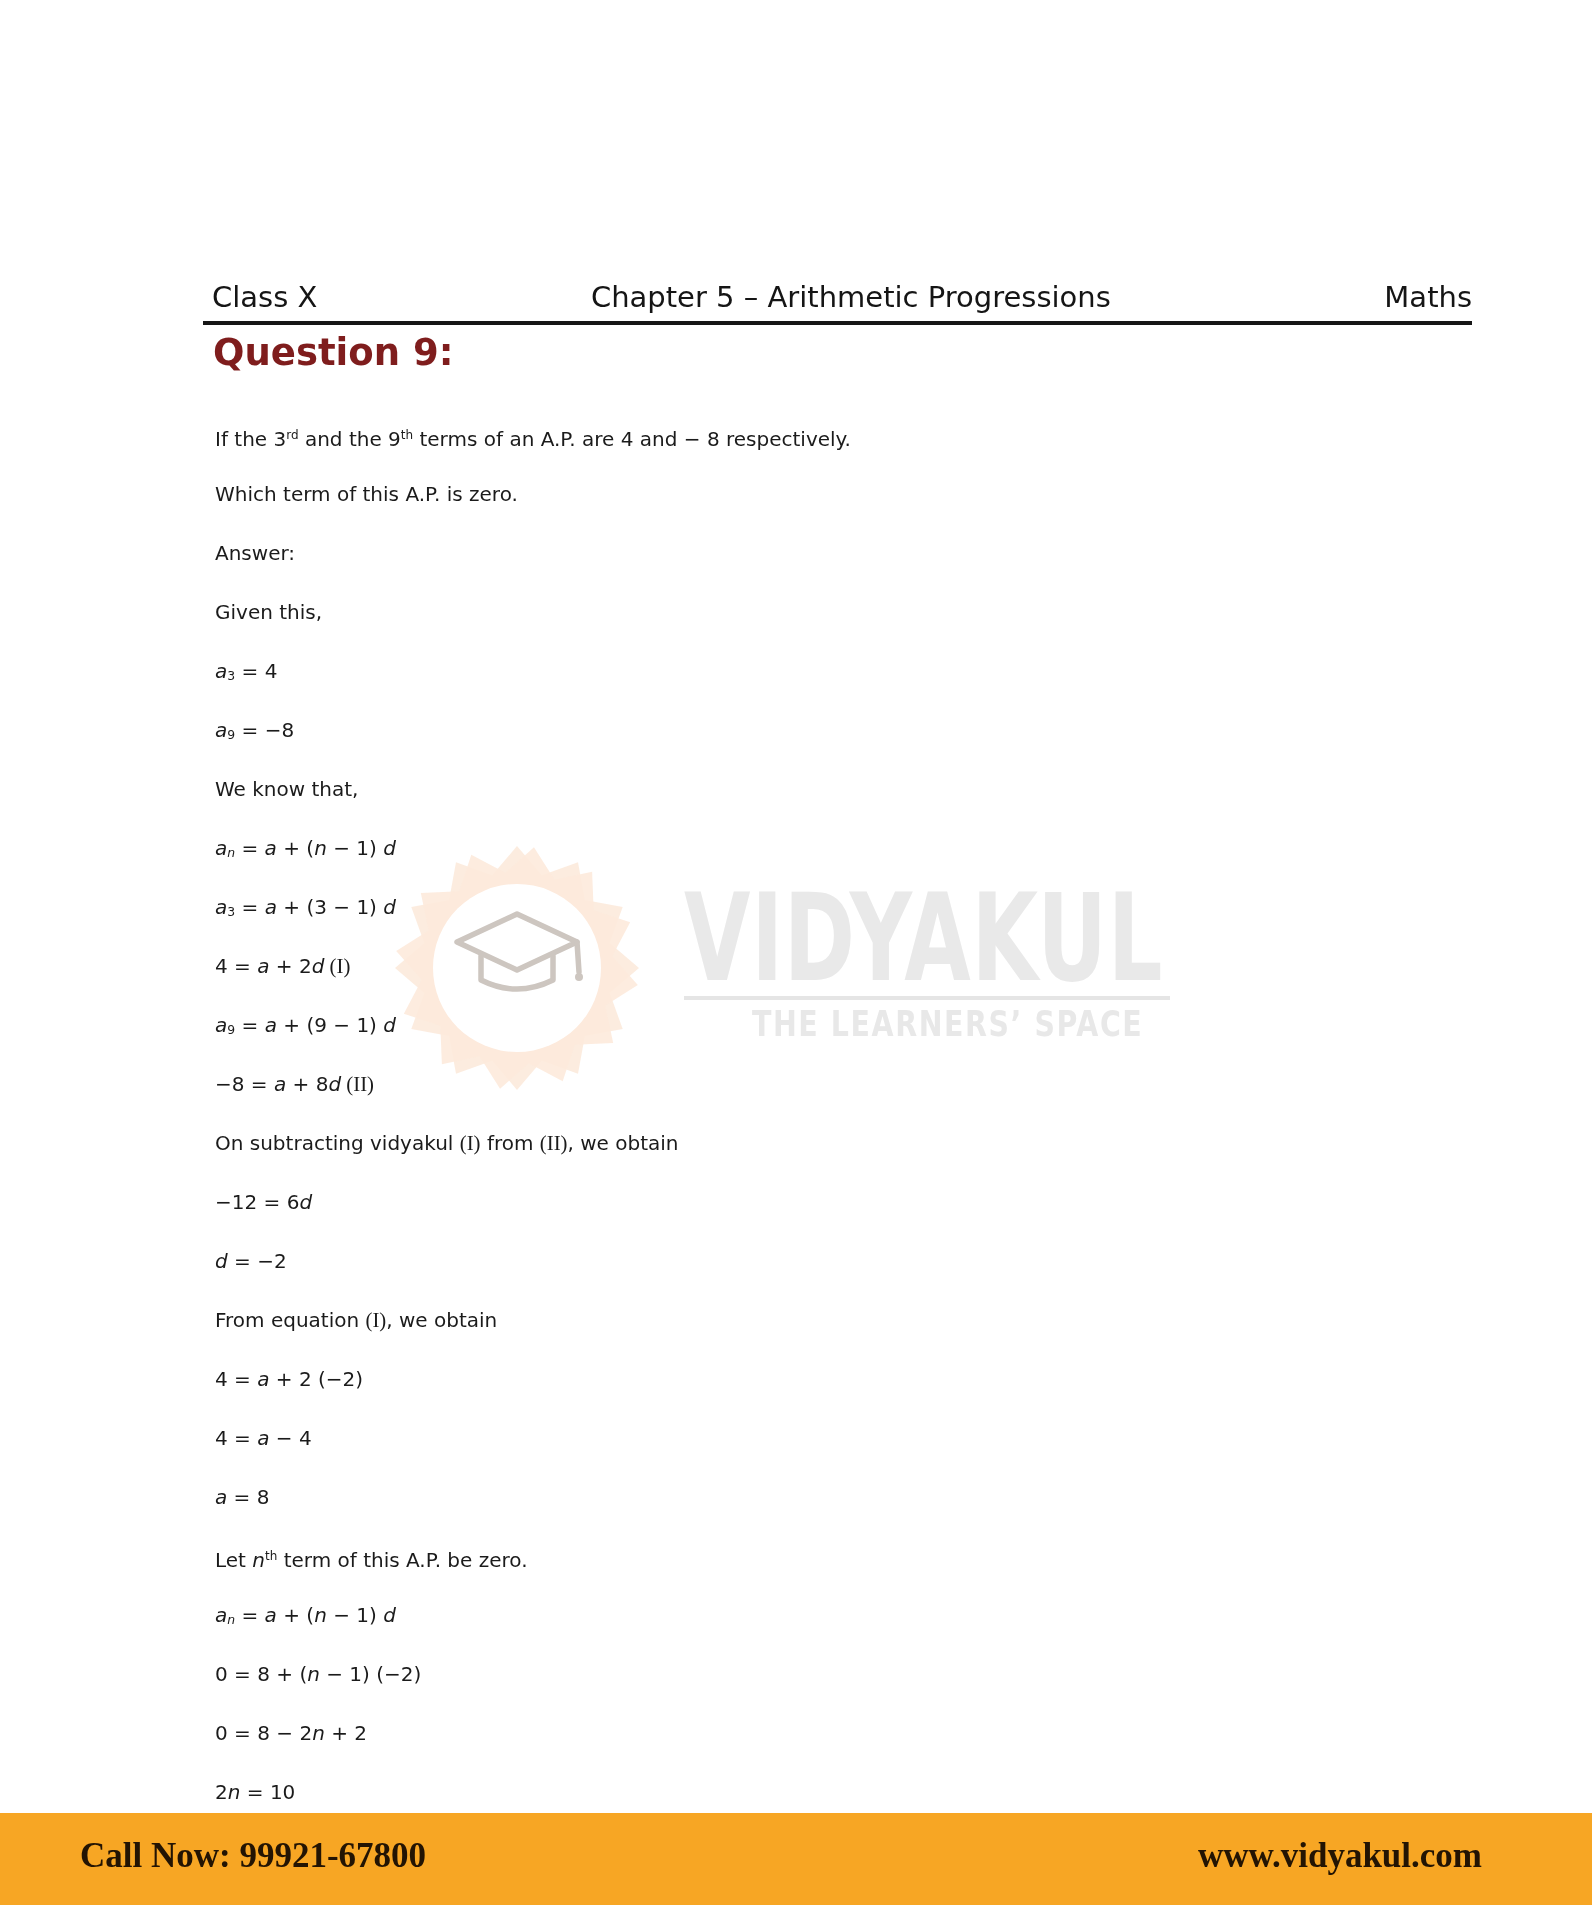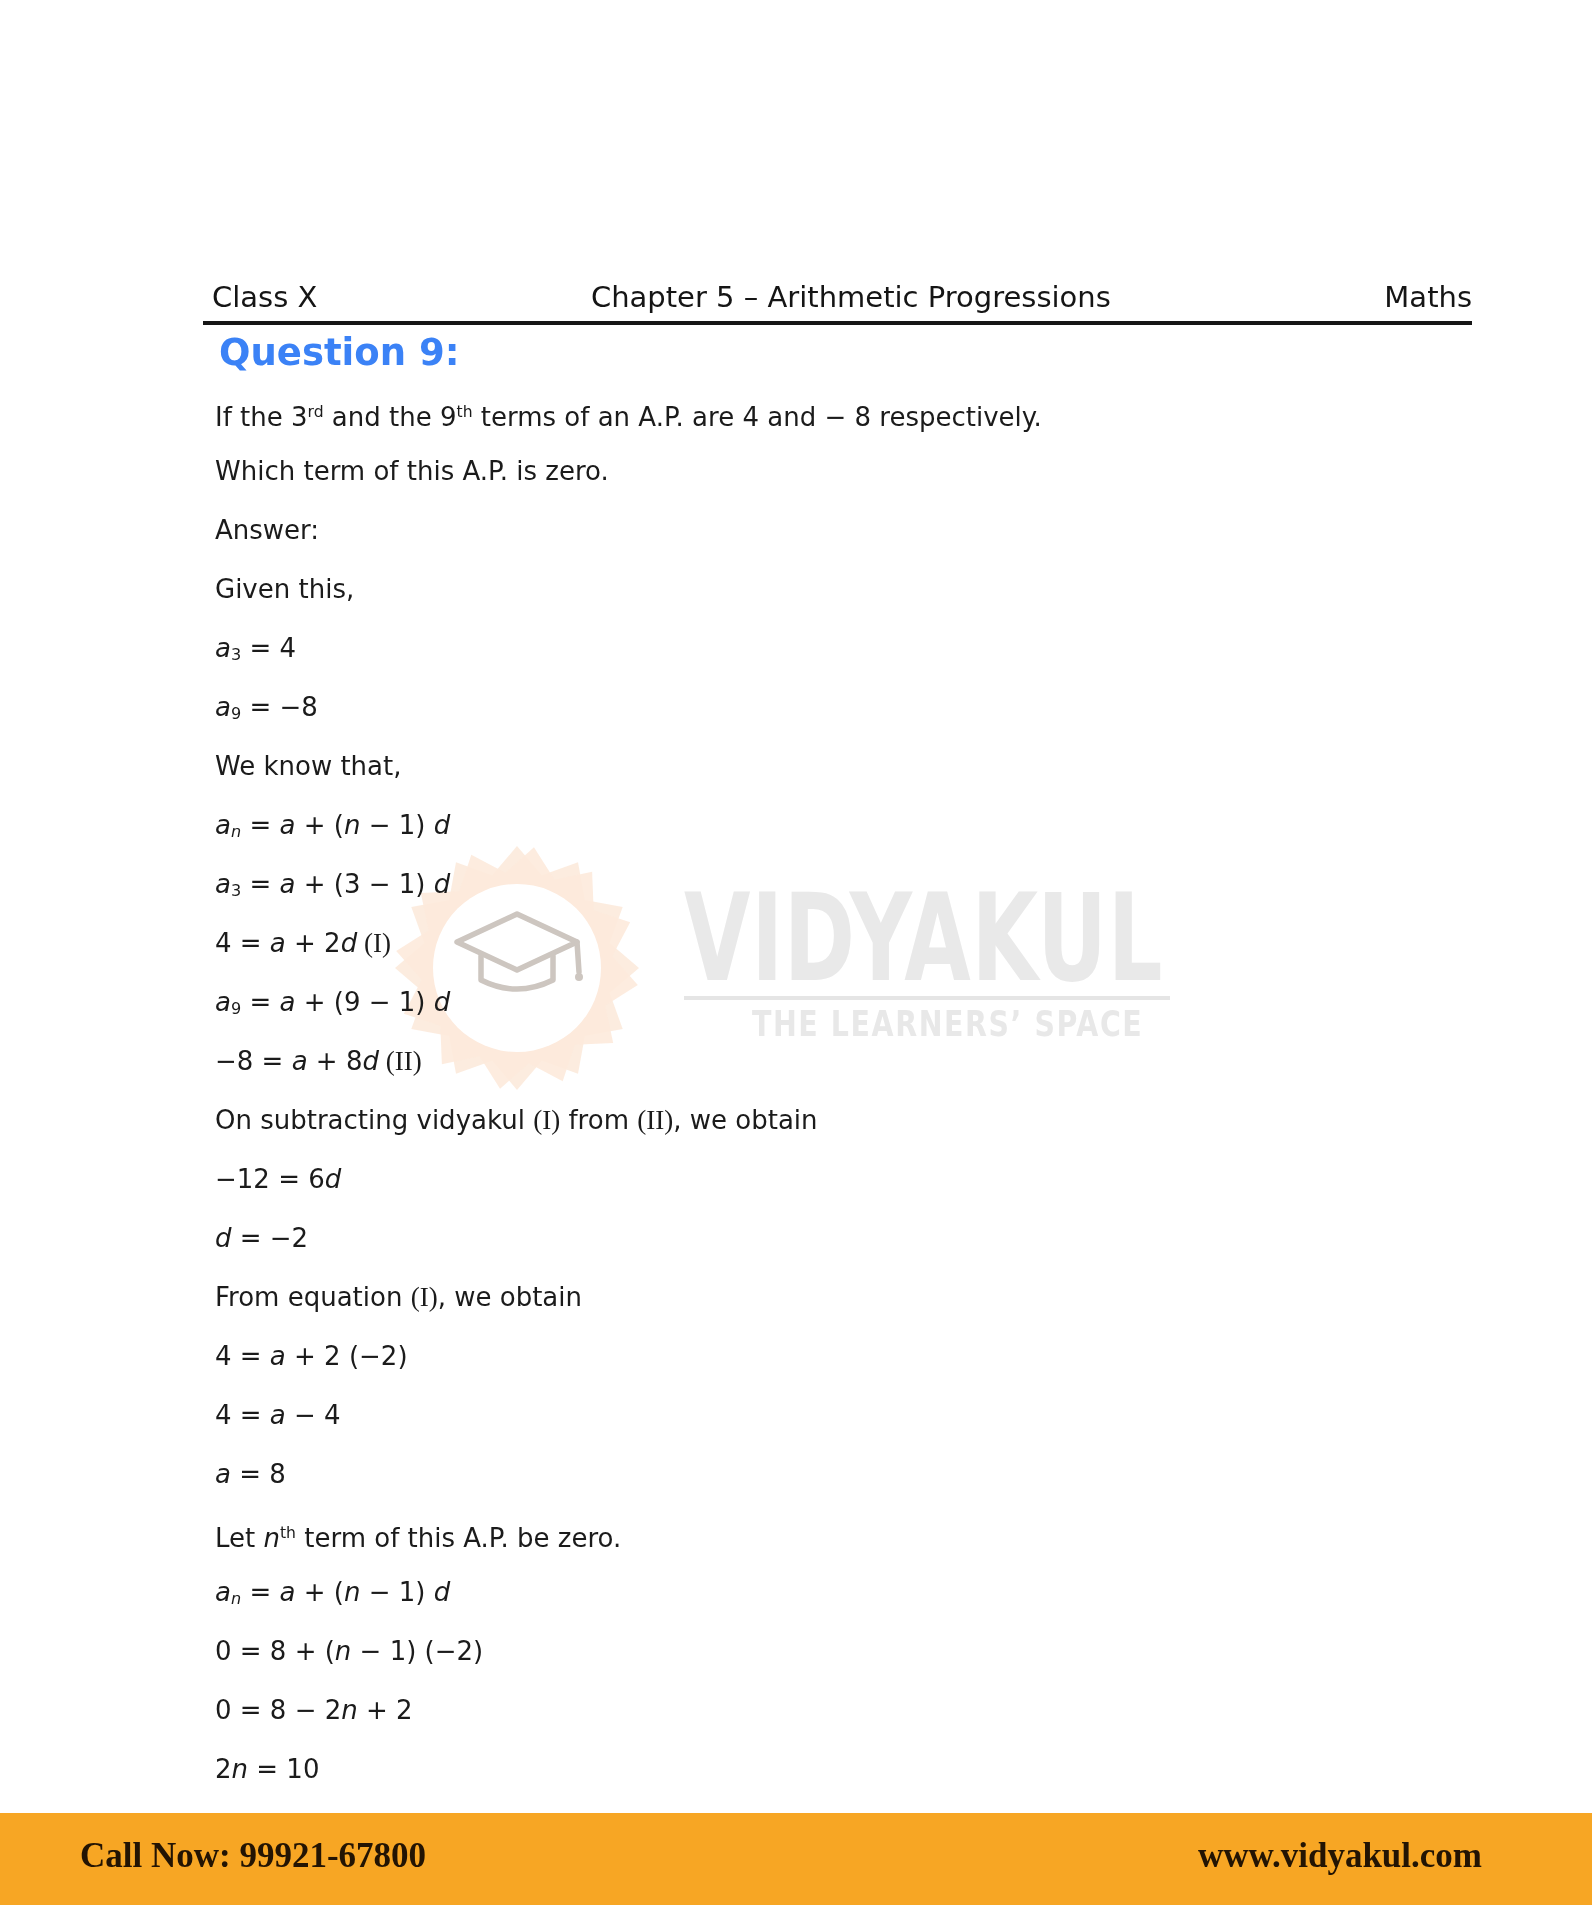--- a/index.html
+++ b/index.html
@@ -19,32 +19,32 @@
     font-size:29px;color:#151515;
   }
   .header-left{margin-left:9px;}
   .header-rule{
     position:absolute;left:203px;top:321px;width:1269px;height:4px;
     background:#161616;
   }
 
   
   .question-label{
-    position:absolute;left:219px;top:331px;
-    font-size:37px;font-weight:bold;color:#3b82f6;
+    position:absolute;left:213px;top:331px;
+    font-size:37px;font-weight:bold;color:#7f1d1d;
   }
 
   
   .content{
     position:absolute;left:215px;top:396px;width:1180px;
     z-index:2;
   }
   .line{
-    height:59px;line-height:33px;
-    font-size:26px;white-space:pre;
+    height:59px;line-height:78px;
+    font-size:20px;white-space:pre;
   }
   .f-n{}
   .f-i{font-style:italic;}
   .f-sub{font-size:0.62em;vertical-align:-0.18em;}
   .f-subi{font-size:0.62em;vertical-align:-0.18em;font-style:italic;}
   .f-sup{font-size:0.60em;vertical-align:0.55em;}
   .f-r{font-family:"Liberation Serif","DejaVu Serif",serif;font-size:1.04em;}
 
   
   .watermark{position:absolute;left:0;top:0;z-index:1;}

